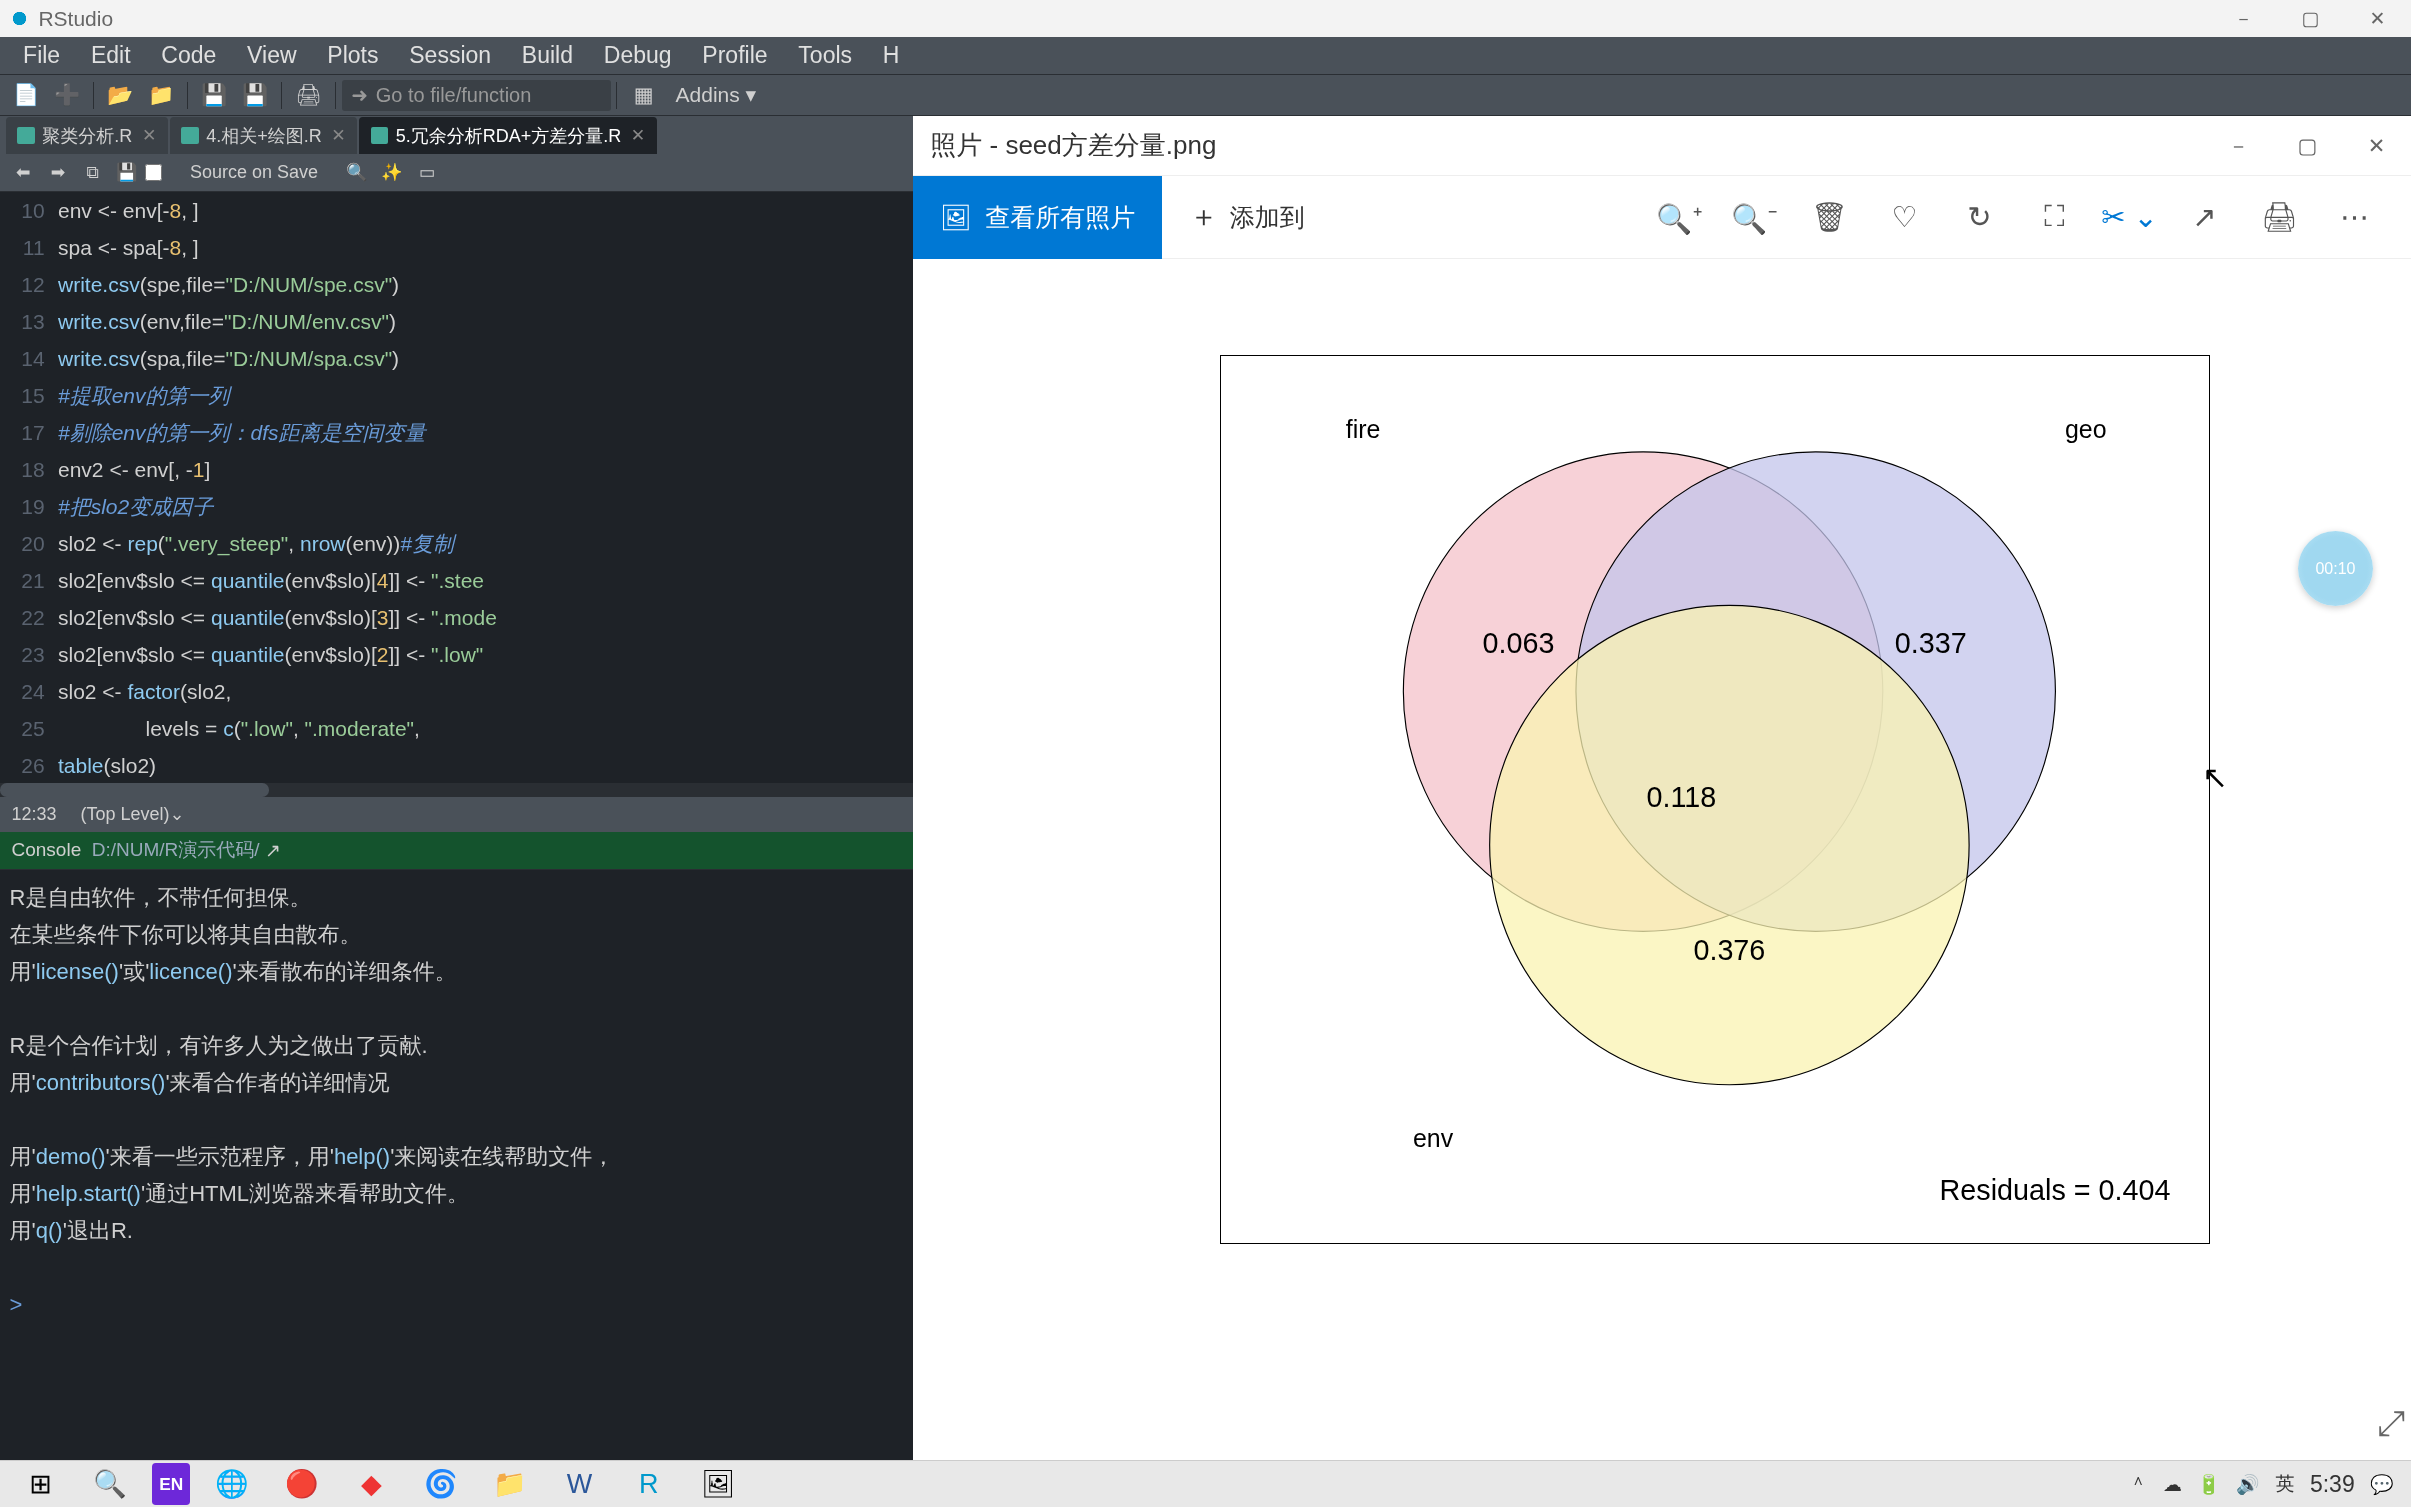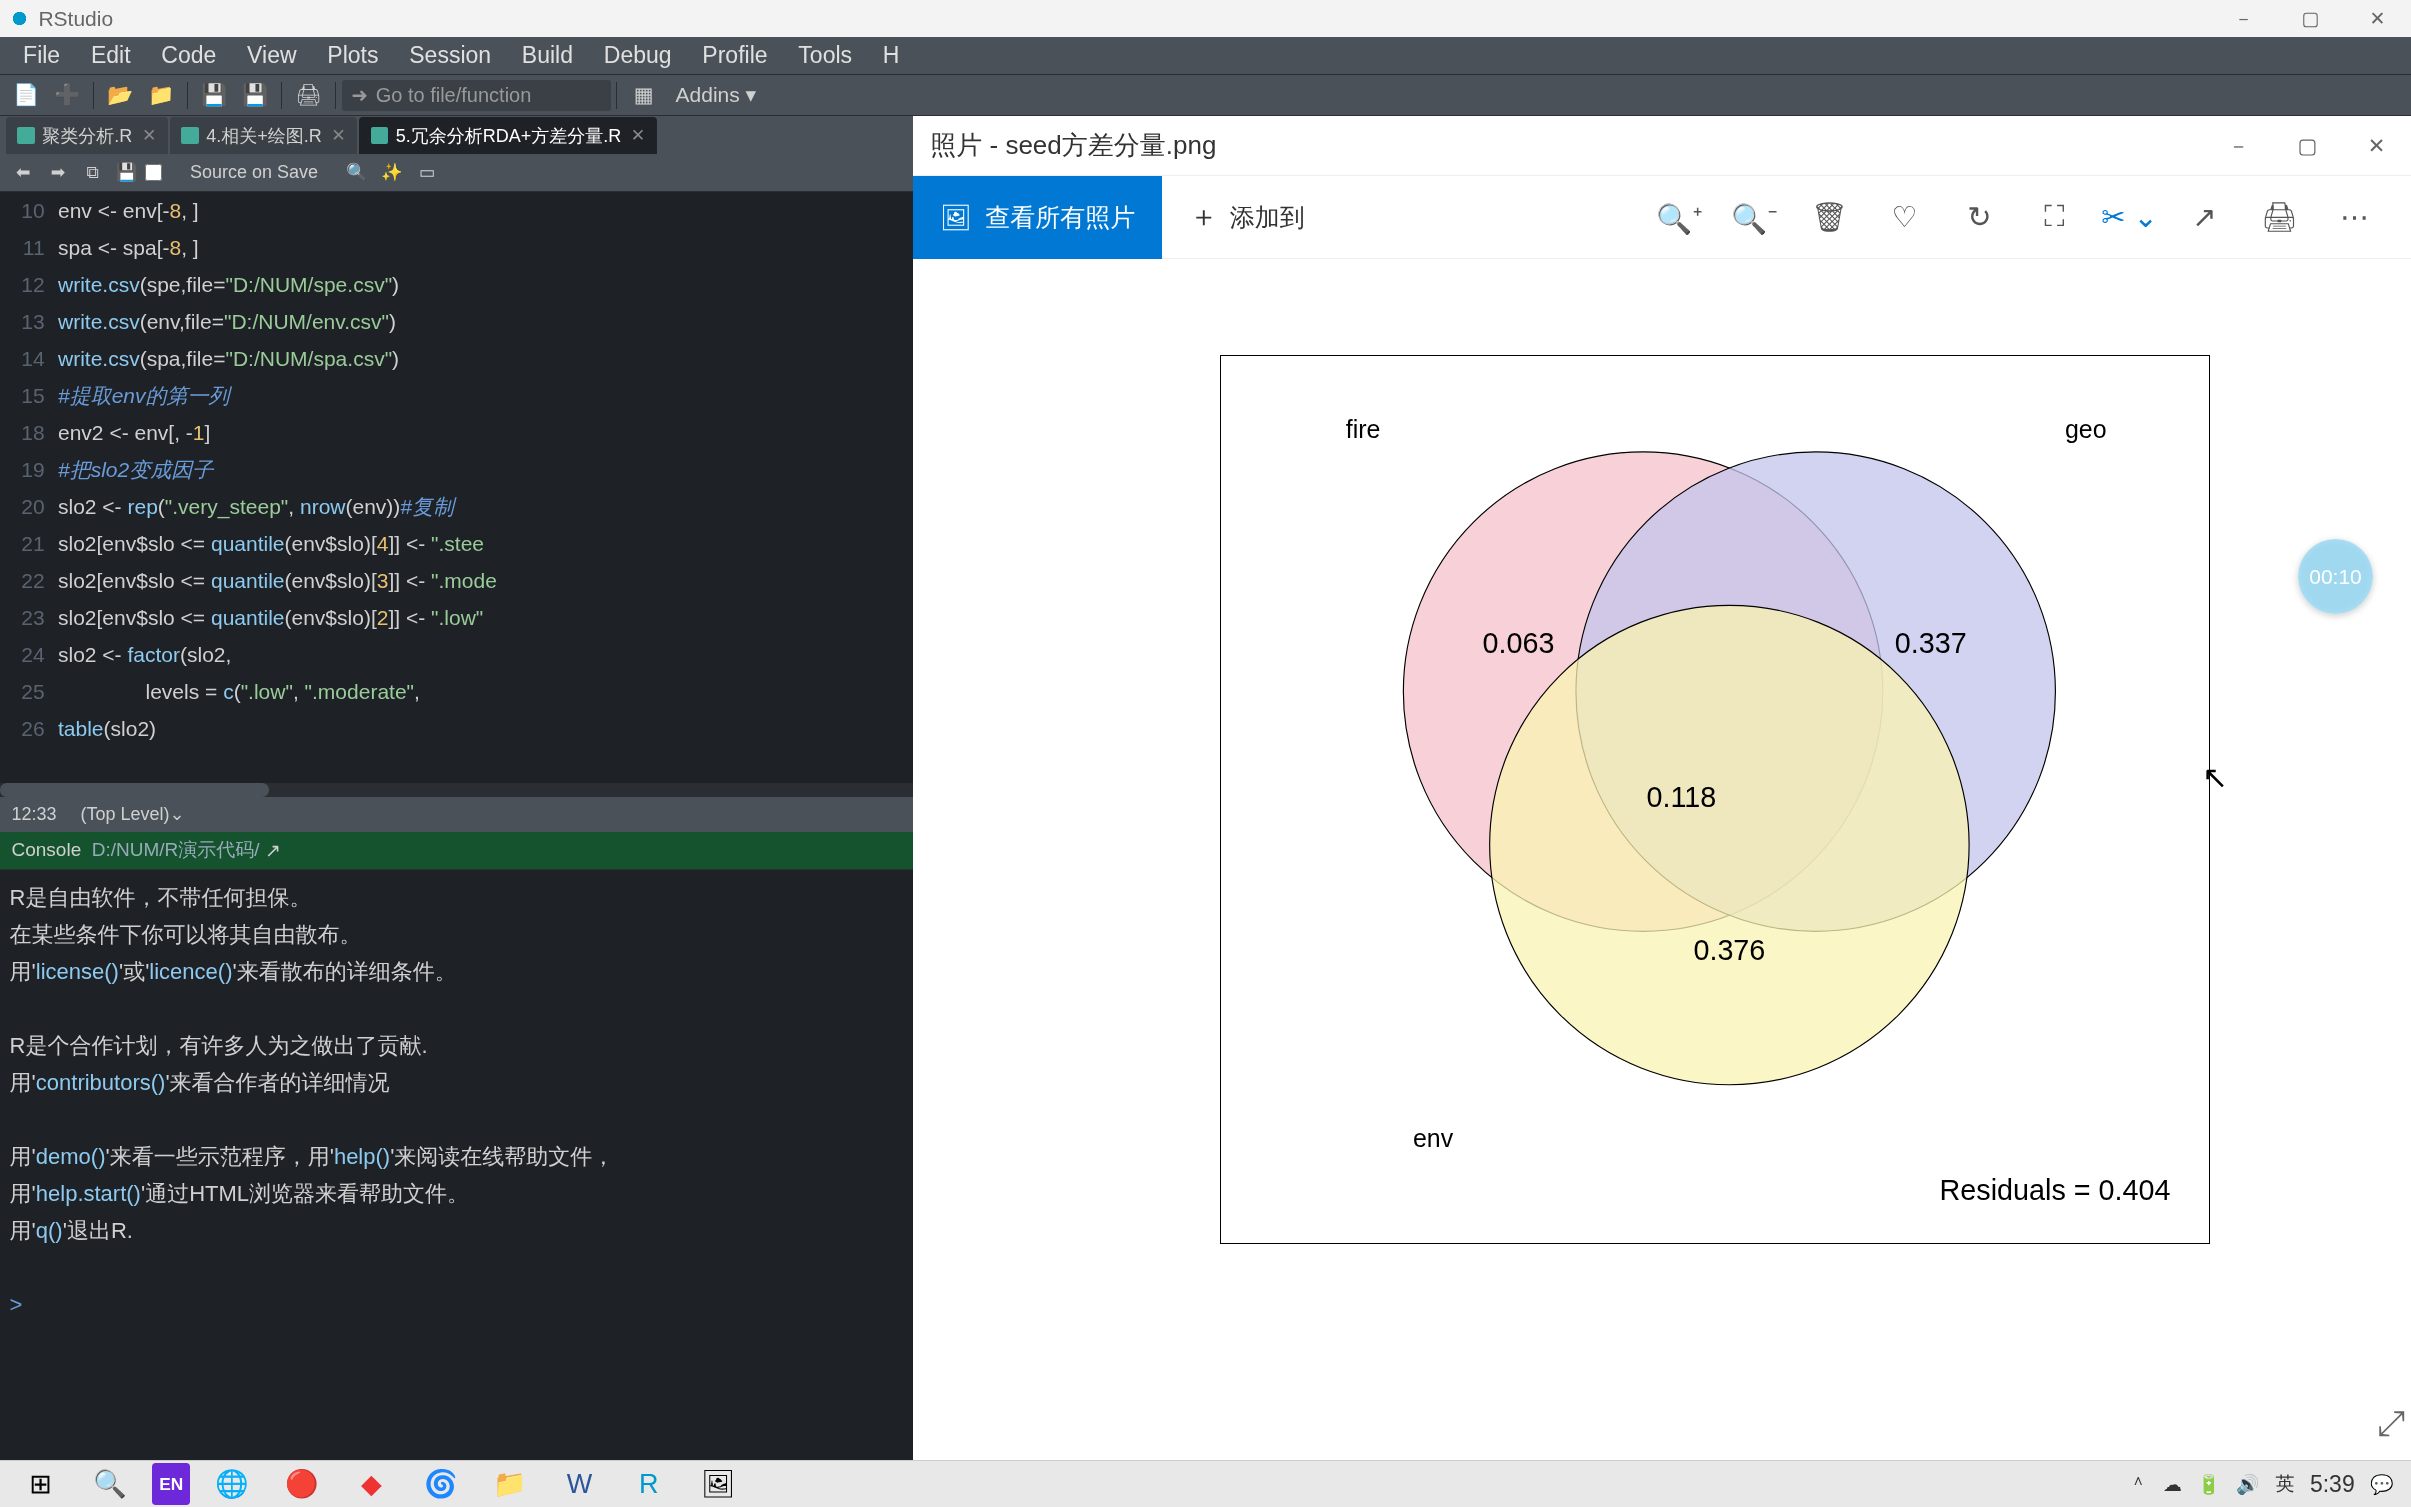--- a/index.html
+++ b/index.html
@@ -47,21 +47,21 @@
 .photos-title .wc div{width:69px;height:60px;display:flex;align-items:center;justify-content:center;font-size:21px;color:#666}
 .photos-toolbar{height:83px;display:flex;align-items:center;position:relative;border-bottom:1px solid #eee}
 .photos-toolbar .viewall{height:83px;background:#0078d4;color:#fff;display:flex;align-items:center;padding:0 27px;font-size:25px}
 .photos-toolbar .addto{display:flex;align-items:center;padding:0 27px;font-size:25px;color:#333}
 .photos-toolbar .rtools{position:absolute;right:19px;display:flex;align-items:center}
 .photos-toolbar .rtools .pt{width:75px;height:58px;display:flex;align-items:center;justify-content:center;font-size:29px;color:#555}
 .photos-content{position:relative;height:1191px;background:#fff}
 .venn-container{position:absolute;left:307px;top:96px;width:990px;height:889px;border:1.4px solid #000}
 .venn-svg{width:100%;height:100%}
 .venn-caption{position:absolute;left:307px;top:999px;width:990px;text-align:center;font-size:31px;color:#000;font-family:Arial}
-.timer-bubble{position:absolute;right:38px;top:280px;width:75px;height:75px;border-radius:50%;background:radial-gradient(circle,#a0d8f0 60%,#c0e8f8);display:flex;align-items:center;justify-content:center;font-size:21px;color:#fff;box-shadow:0 1.9px 7.7px rgba(0,0,0,.2)}
+.timer-bubble{position:absolute;right:38px;top:272px;width:75px;height:75px;border-radius:50%;background:radial-gradient(circle,#a0d8f0 60%,#c0e8f8);display:flex;align-items:center;justify-content:center;font-size:16px;color:#fff;box-shadow:0 1.9px 7.7px rgba(0,0,0,.2)}
 .cursor-ptr{position:absolute;top:500px;right:183px;font-size:31px}
 .resize-grip{position:absolute;right:5.8px;bottom:5.8px;font-size:35px;color:#666}
 .taskbar{height:47px;background:#e8e8e8;display:flex;align-items:center;padding:0 5.8px;position:absolute;bottom:0;width:100%;border-top:1px solid #ccc}
 .taskbar .tb{width:54px;height:42px;display:flex;align-items:center;justify-content:center;font-size:27px;margin:0 7.7px}
 .taskbar .systray{position:absolute;right:9.6px;display:flex;align-items:center;font-size:19px;color:#333}
 .taskbar .systray .ti{margin:0 7.7px}
 </style>
 </head>
 <body>
 
@@ -164,20 +164,24 @@
           <div class="gutter">13</div>
           <div class="code"><span class="tok-fn">write.csv</span>(env,file=<span class="tok-str">"D:/NUM/env.csv"</span>)</div>
         </div>
         <div class="line">
           <div class="gutter">14</div>
           <div class="code"><span class="tok-fn">write.csv</span>(spa,file=<span class="tok-str">"D:/NUM/spa.csv"</span>)</div>
         </div>
         <div class="line">
           <div class="gutter">15</div>
           <div class="code"><span class="tok-cmt">#提取env的第一列</span></div>
+        </div>
+        <div class="line">
+          <div class="gutter">17</div>
+          <div class="code"><span class="tok-cmt">#剔除env的第一列：dfs距离是空间变量</span></div>
         </div>
         <div class="line">
           <div class="gutter">18</div>
           <div class="code">env2 <span class="tok-op">&lt;-</span> env[, <span class="tok-op">-</span><span class="tok-num">1</span>]</div>
         </div>
         <div class="line">
           <div class="gutter">19</div>
           <div class="code"><span class="tok-cmt">#把slo2变成因子</span></div>
         </div>
         <div class="line">

